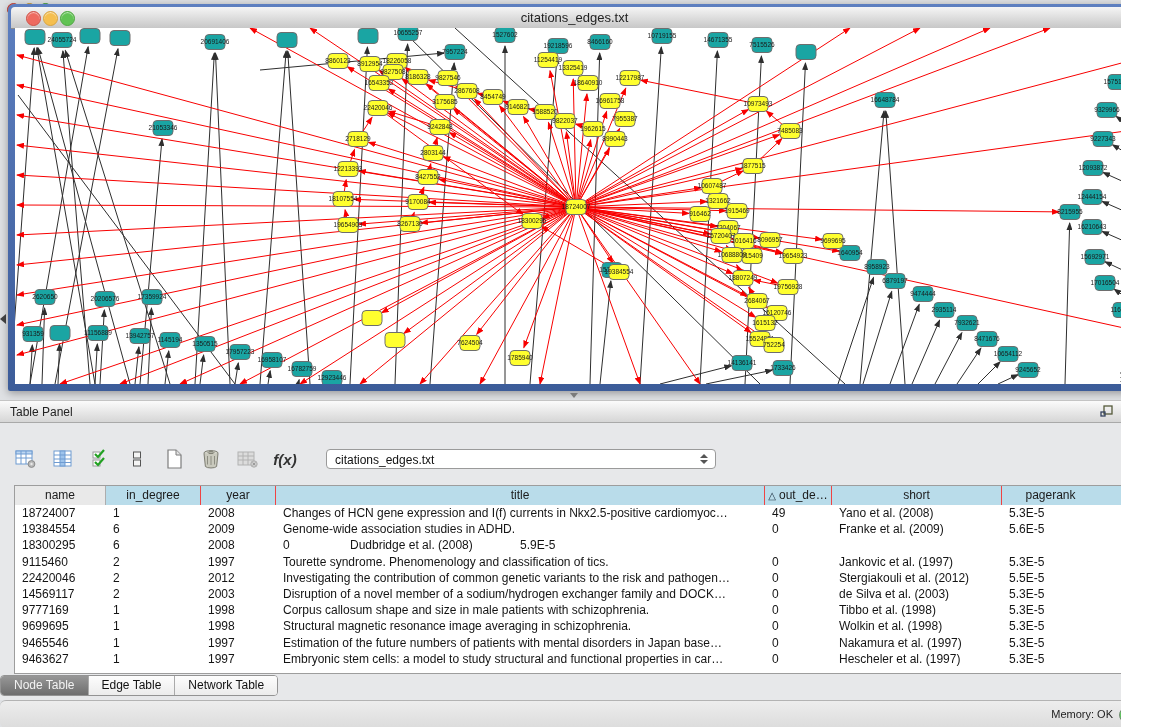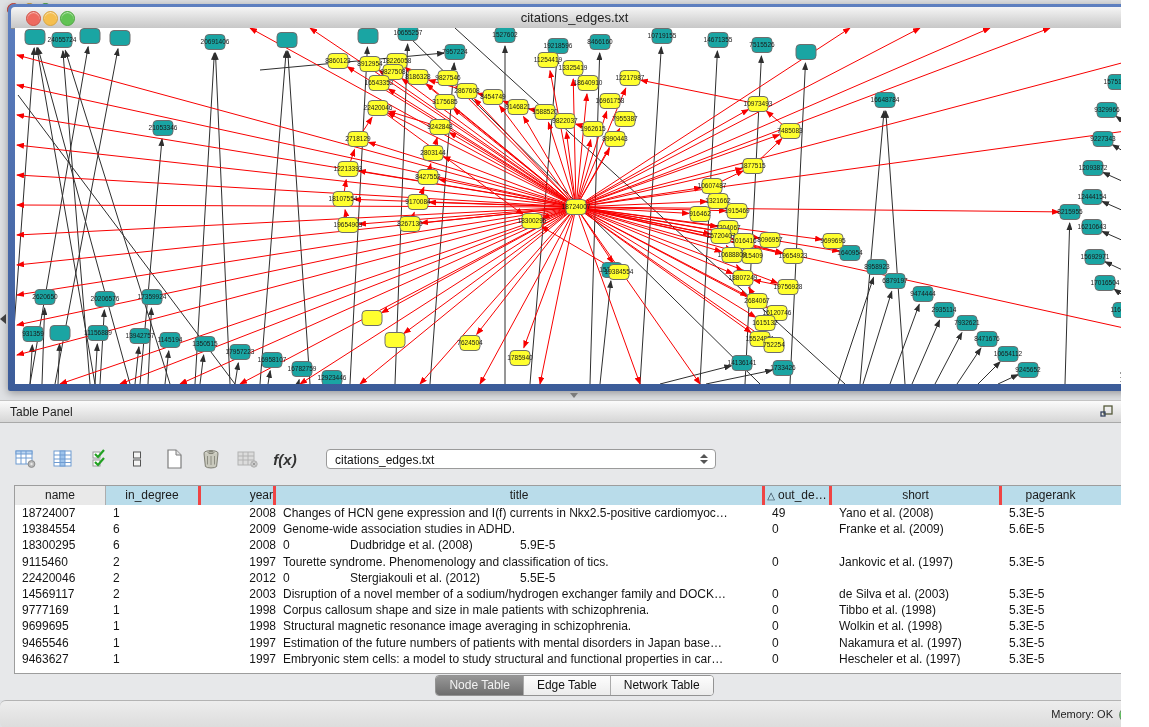--- a/index.html
+++ b/index.html
@@ -54,33 +54,33 @@
   .combo-text{position:absolute;left:8px;top:3px;}
   .combo-arrows{position:absolute;right:7px;top:4px;}
   .combo-arrows i{display:block;width:0;height:0;border-left:4px solid transparent;border-right:4px solid transparent;}
   .combo-up{border-bottom:4px solid #555;margin-bottom:2px;}
   .combo-down{border-top:4px solid #555;}
 
   .table-wrap{position:absolute;left:14px;top:85px;width:1121px;height:187px;background:#fff;
     border:1px solid #9d9d9d;overflow:hidden;}
   .thead{display:flex;height:19px;border-bottom:1px solid #9a9a9a;background:#b9dcea;}
   .th{box-sizing:border-box;font-size:12px;color:#1b1b1b;text-align:center;line-height:18px;
-    border-right:3px solid #ef4444;overflow:hidden;white-space:nowrap;}
+    border-right:1px solid #ef4444;overflow:hidden;white-space:nowrap;}
   .th-name{background:#e9e9e9;border-right:1px solid #adadad;}
   .sort-tri{font-size:10px;margin-right:3px;color:#234;}
   .tbody{position:absolute;left:0;top:19px;right:14px;bottom:0;}
   .tr{display:flex;height:16.2px;background:#fff;}
   .td{box-sizing:border-box;font-size:12px;color:#141414;padding:0 0 0 7px;line-height:16px;
     overflow:hidden;white-space:nowrap;}
-  .c0{width:91px;} .c1{width:95px;} .c2{width:75px;text-align:right;} .c3{width:489px;} .c4{width:67px;} .c5{width:170px;} .c6{width:97px;}
+  .c0{width:91px;} .c1{width:95px;} .c2{width:75px;} .c3{width:489px;} .c4{width:67px;} .c5{width:170px;} .c6{width:97px;}
   .th.c6{border-right:none;}
   .vscroll{position:absolute;right:0;top:19px;bottom:0;width:14px;background:#f7f7f7;border-left:1px solid #d2d2d2;}
   .vthumb{position:absolute;left:2px;top:3px;width:9px;height:22px;background:#c3c3c3;border-radius:5px;}
 
-  .tabbar{position:absolute;left:0;right:0;top:275px;height:22px;display:flex;justify-content:center;}
+  .tabbar{position:absolute;left:0;right:0;top:275px;height:22px;display:flex;}
   .segmented{display:flex;height:19px;border:1px solid #939393;border-radius:4px;overflow:hidden;background:#fcfcfc;}
   .seg{font-size:12px;line-height:19px;padding:0 13px;color:#111;background:linear-gradient(#fdfdfd,#ececec);border:none;}
   .seg + .seg{border-left:1px solid #aaa;}
   .seg.selected{background:linear-gradient(#979797,#6e6e6e);color:#f3f3f3;}
 
   
   .statusbar{position:absolute;left:0;top:700px;width:1149px;height:27px;
     background:linear-gradient(#ededed,#dcdcdc);border-top:1px solid #b3b3b3;border-radius:6px;}
   .mem-label{position:absolute;right:36px;top:7px;font-size:11px;color:#222;}
   .mem-dot{position:absolute;right:14px;top:6px;width:14px;height:14px;border-radius:50%;
@@ -651,20 +651,21 @@
             <div class="td c2">1997</div>
             <div class="td c3">Tourette syndrome. Phenomenology and classification of tics.</div>
             <div class="td c4">0</div>
             <div class="td c5">Jankovic et al. (1997)</div>
             <div class="td c6">5.3E-5</div>
           </div>
           <div class="tr">
             <div class="td c0">22420046</div>
             <div class="td c1">2</div>
             <div class="td c2">2012</div>
+            <div class="td c3">Investigating the contribution of common genetic variants to the risk and pathogen…</div>
             <div class="td c4">0</div>
             <div class="td c5">Stergiakouli et al. (2012)</div>
             <div class="td c6">5.5E-5</div>
           </div>
           <div class="tr">
             <div class="td c0">14569117</div>
             <div class="td c1">2</div>
             <div class="td c2">2003</div>
             <div class="td c3">Disruption of a novel member of a sodium/hydrogen exchanger family and DOCK…</div>
             <div class="td c4">0</div>

